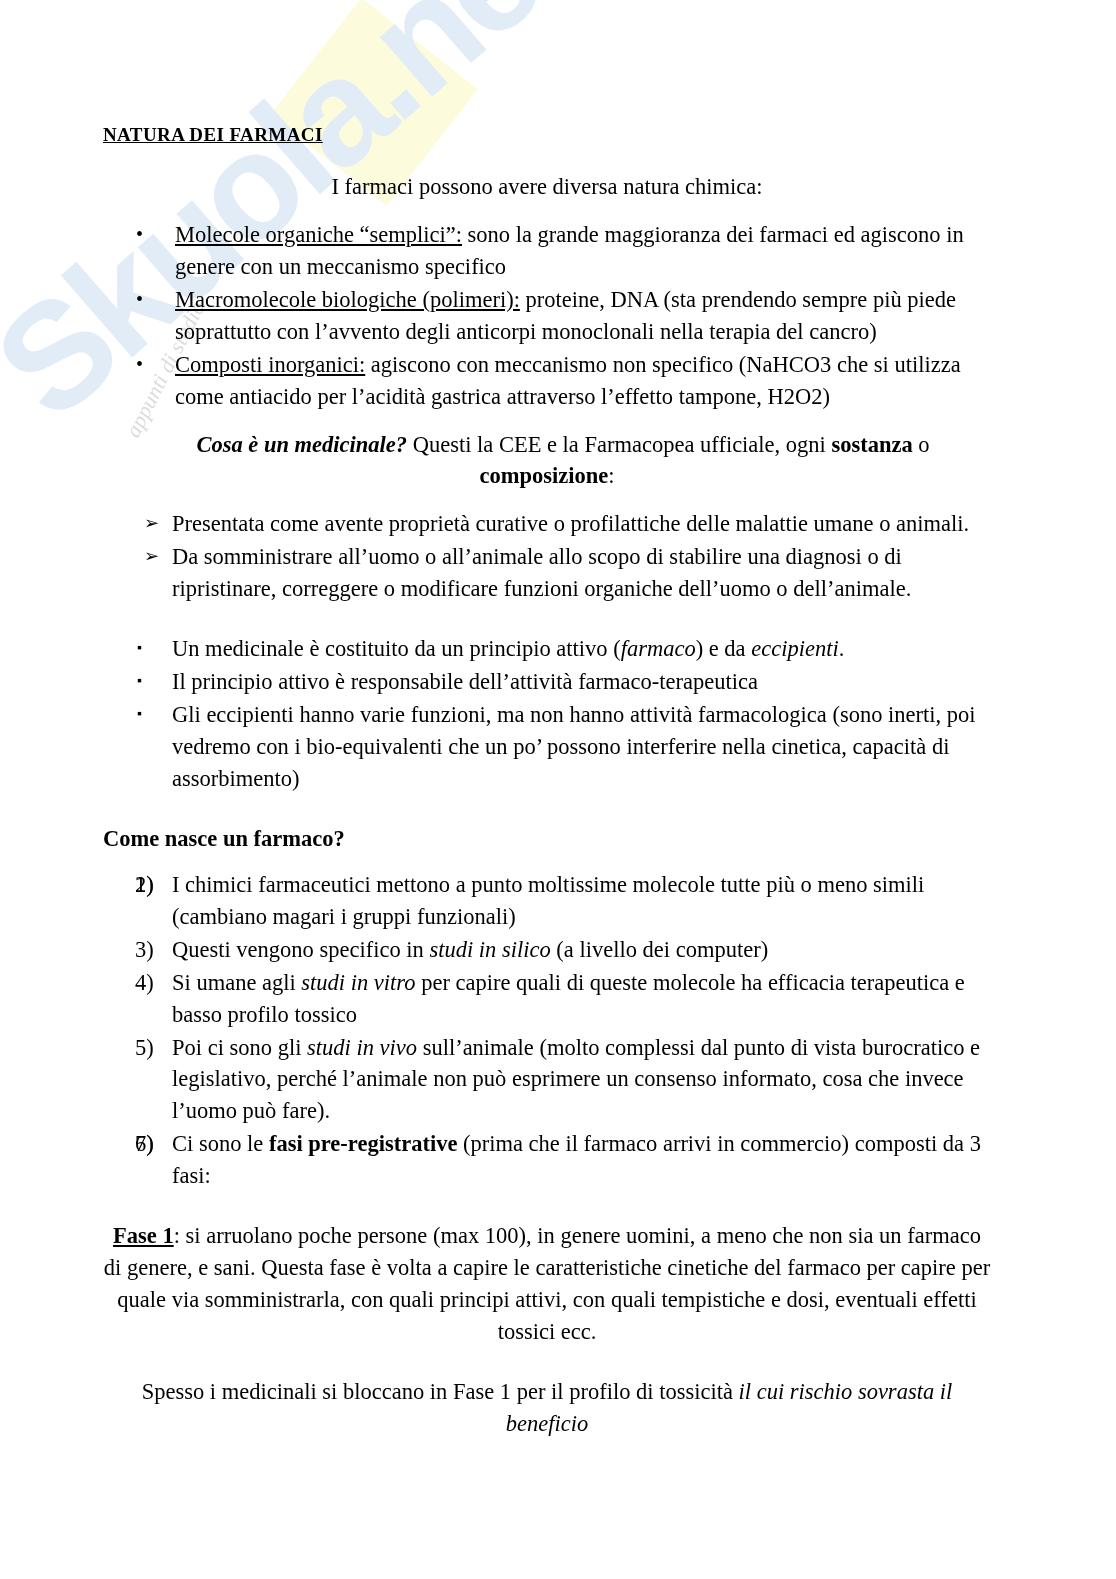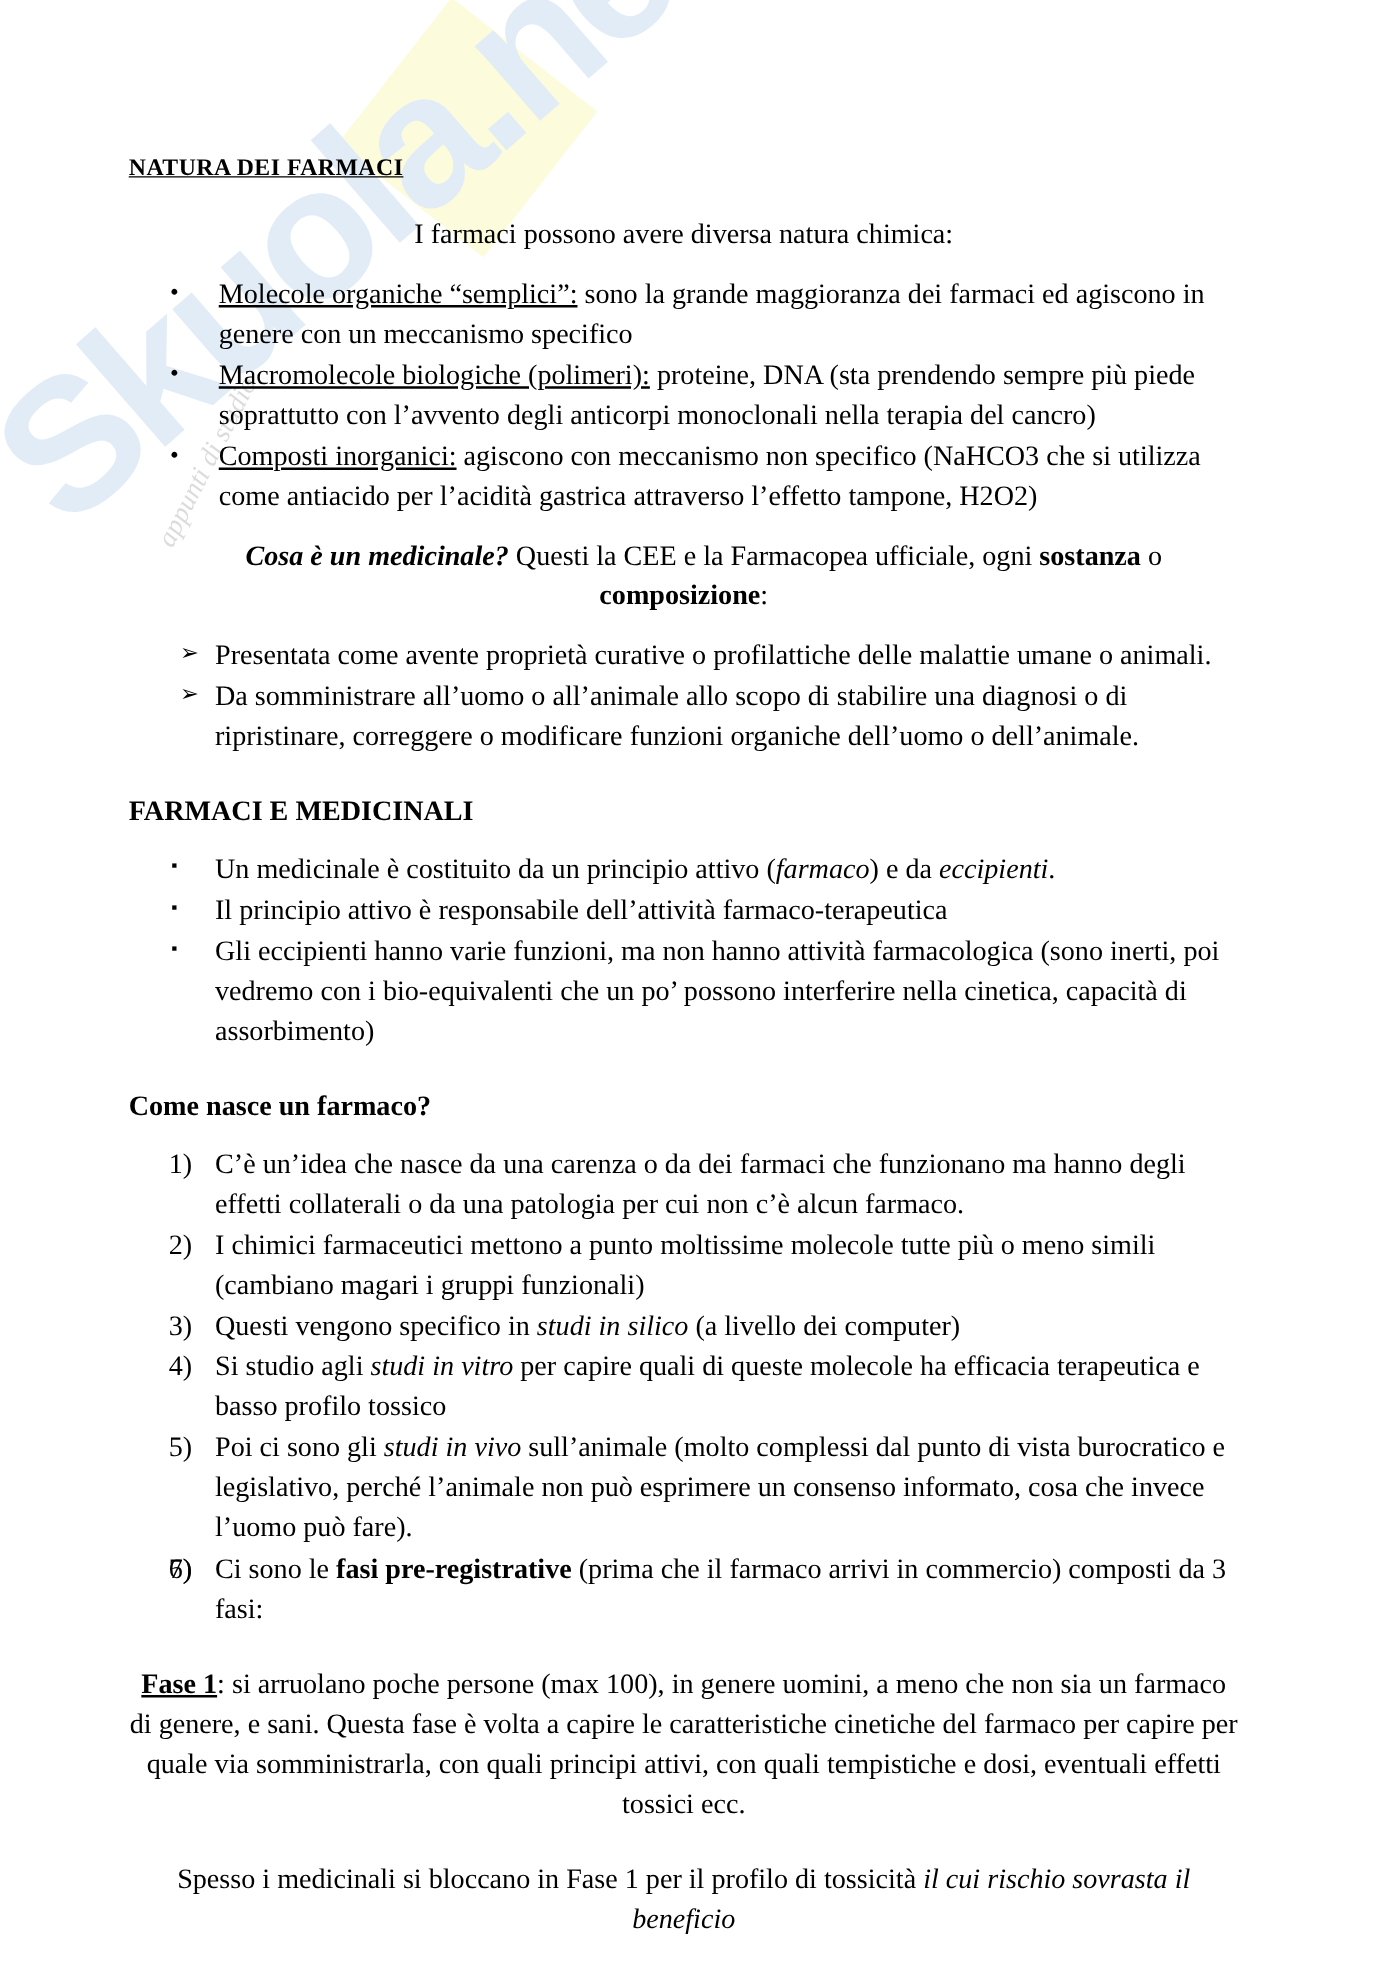--- a/index.html
+++ b/index.html
@@ -172,21 +172,20 @@
         <span>Presentata come avente proprietà curative o profilattiche delle malattie umane o animali.</span>
       </li>
       <li>
         <span class="mark">➢</span>
         <span>Da somministrare all’uomo o all’animale allo scopo di stabilire una diagnosi o di ripristinare, correggere o modificare funzioni organiche dell’uomo o dell’animale.</span>
       </li>
     </ul>
 
     <div class="spacer-sm"></div>
 
-    <div class="section-head">FARMACI E MEDICINALI</div>
 
     <ul class="lst square">
       <li>
         <span class="mark">▪</span>
         <span>Un medicinale è costituito da un principio attivo (</span><span class="i">farmaco</span><span>) e da </span><span class="i">eccipienti</span><span>.</span>
       </li>
       <li>
         <span class="mark">▪</span>
         <span>Il principio attivo è responsabile dell’attività farmaco-terapeutica</span>
       </li>
@@ -196,33 +195,32 @@
       </li>
     </ul>
 
     <div class="spacer-sm"></div>
 
     <div class="section-head">Come nasce un farmaco?</div>
 
     <ol class="lst num">
       <li>
         <span class="mark">1)</span>
-        <span>C’è un’idea che nasce da una carenza o da dei farmaci che funzionano ma hanno degli effetti collaterali o da una patologia per cui non c’è alcun farmaco.</span>
       </li>
       <li>
         <span class="mark">2)</span>
         <span>I chimici farmaceutici mettono a punto moltissime molecole tutte più o meno simili (cambiano magari i gruppi funzionali)</span>
       </li>
       <li>
         <span class="mark">3)</span>
         <span>Questi vengono specifico in </span><span class="i">studi in silico</span><span> (a livello dei computer)</span>
       </li>
       <li>
         <span class="mark">4)</span>
-        <span>Si studio agli </span><span class="i">studi in vitro</span><span> per capire quali di queste molecole ha efficacia terapeutica e basso profilo tossico</span>
+        <span>Si umane agli </span><span class="i">studi in vitro</span><span> per capire quali di queste molecole ha efficacia terapeutica e basso profilo tossico</span>
       </li>
       <li>
         <span class="mark">5)</span>
         <span>Poi ci sono gli </span><span class="i">studi in vivo</span><span> sull’animale (molto complessi dal punto di vista burocratico e legislativo, perché l’animale non può esprimere un consenso informato, cosa che invece l’uomo può fare).</span>
       </li>
       <li>
         <span class="mark">6)</span>
       </li>
       <li>
         <span class="mark">7)</span>

